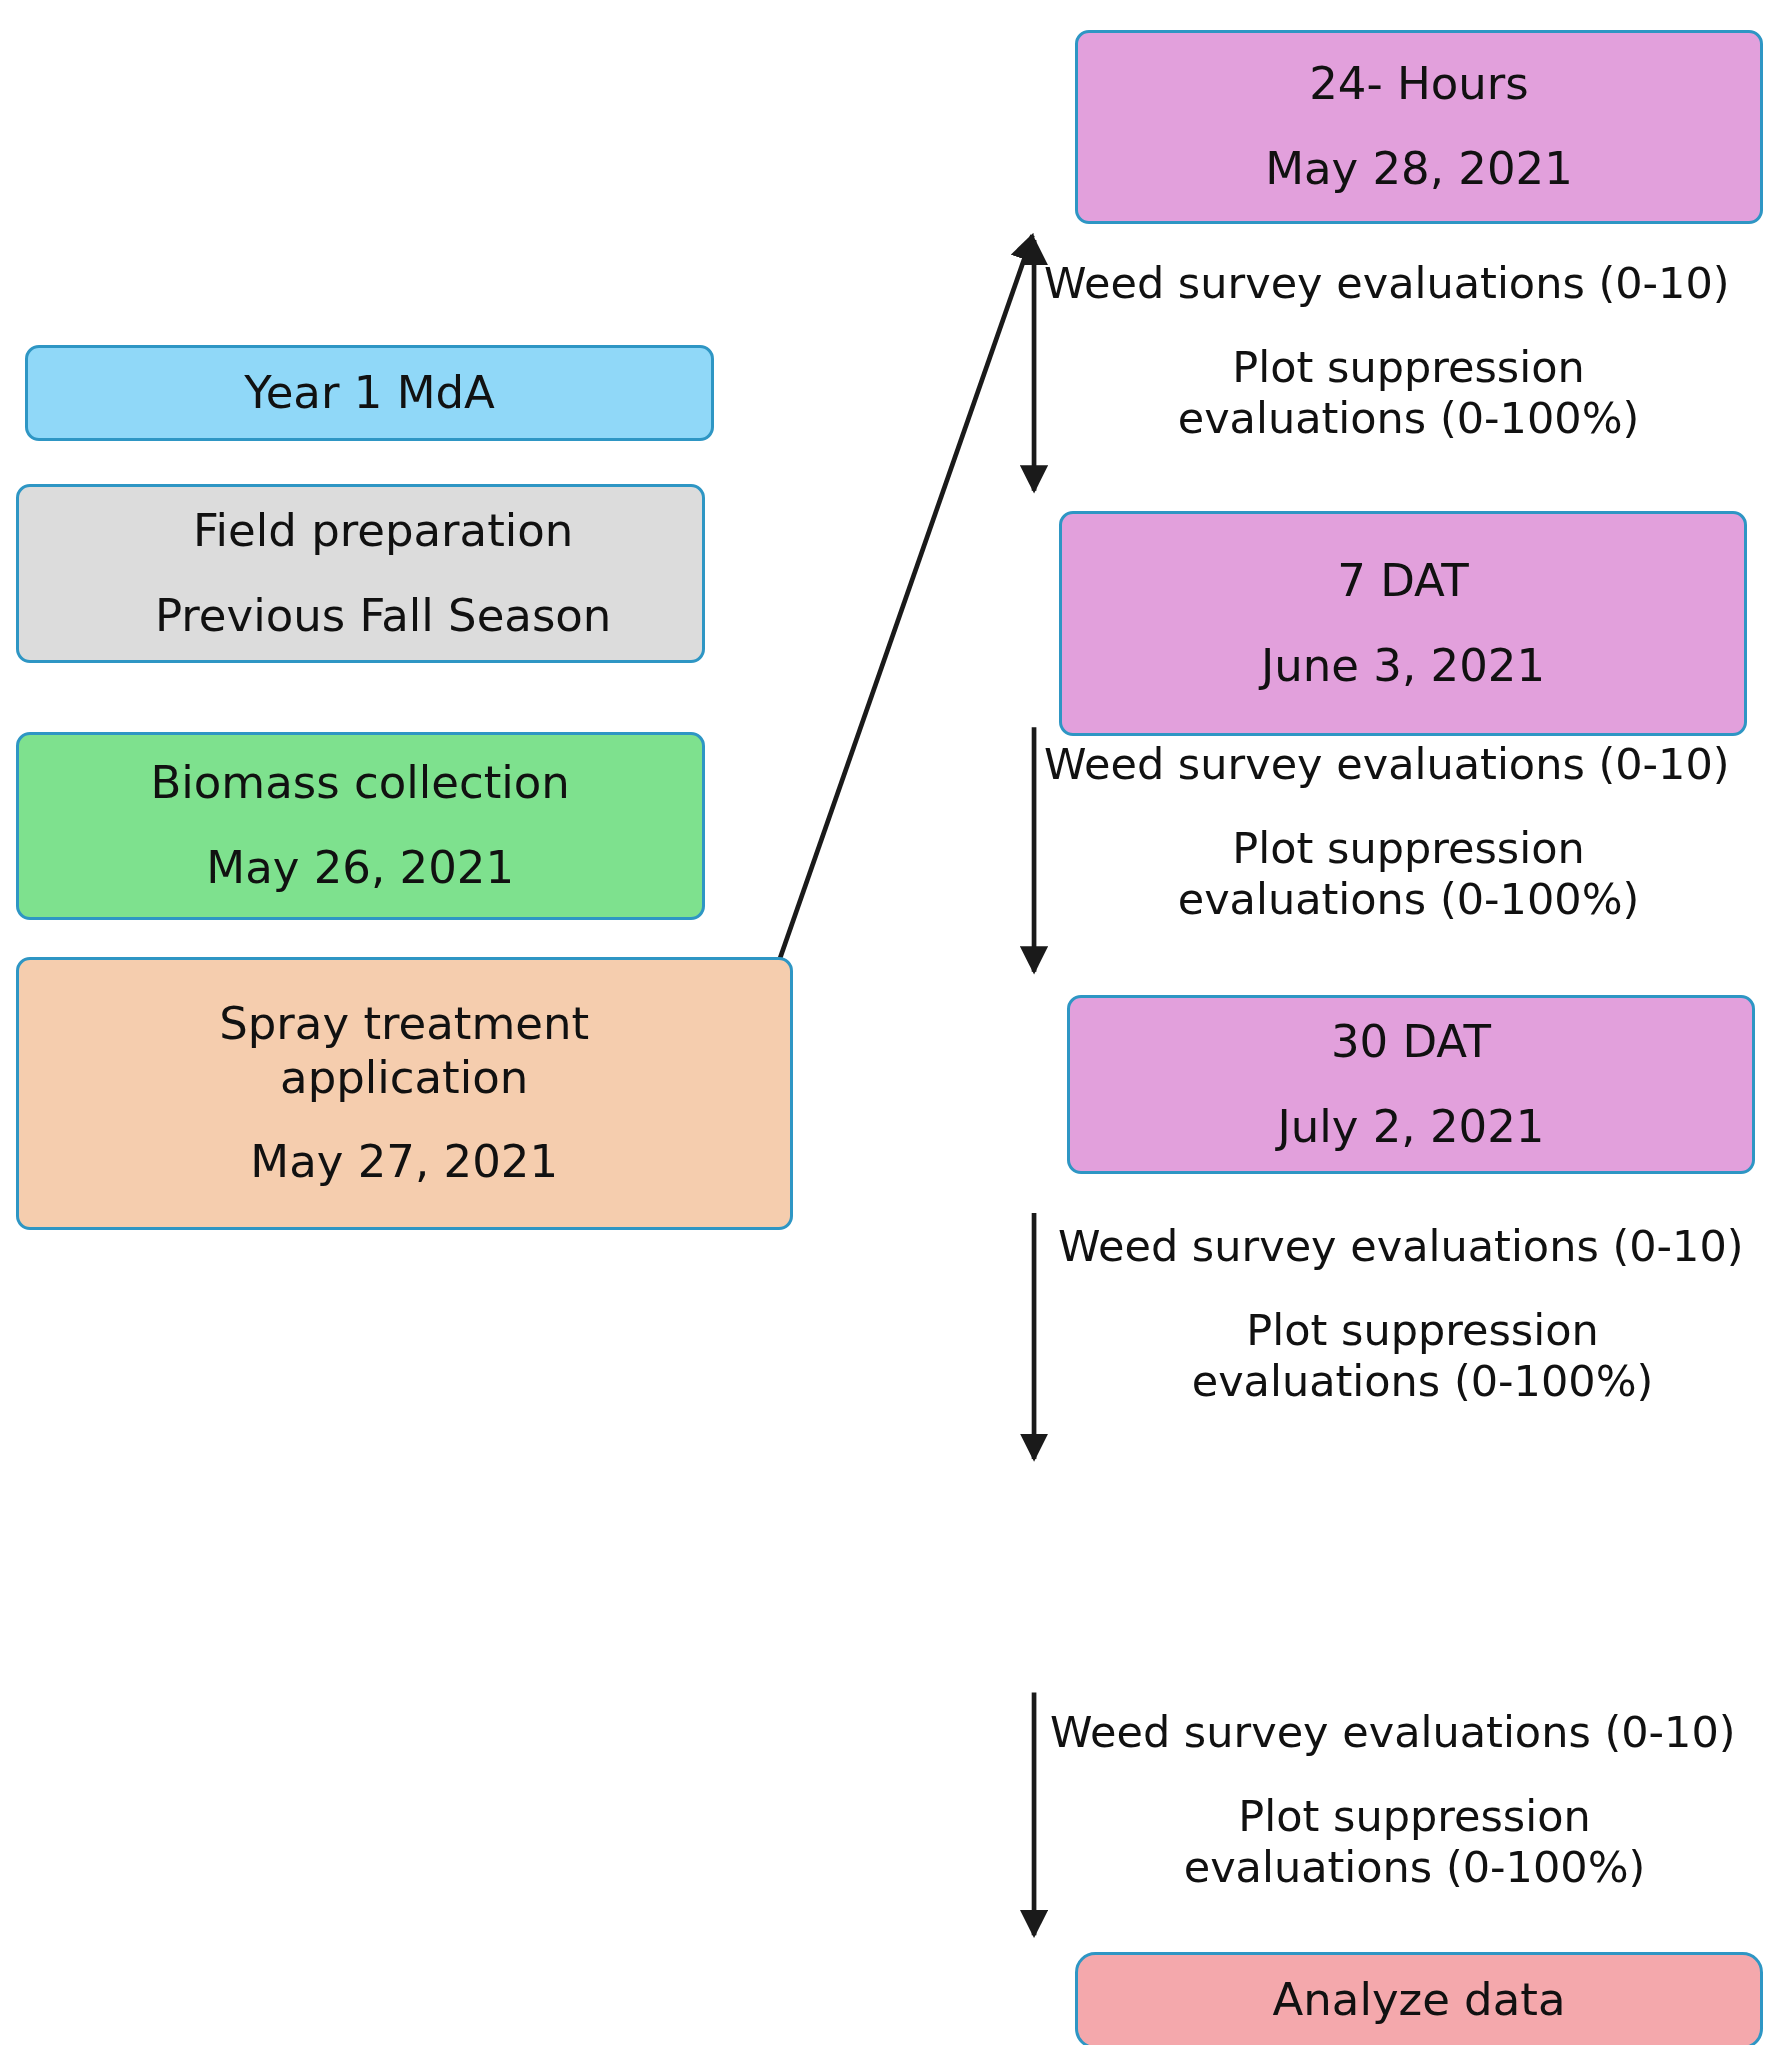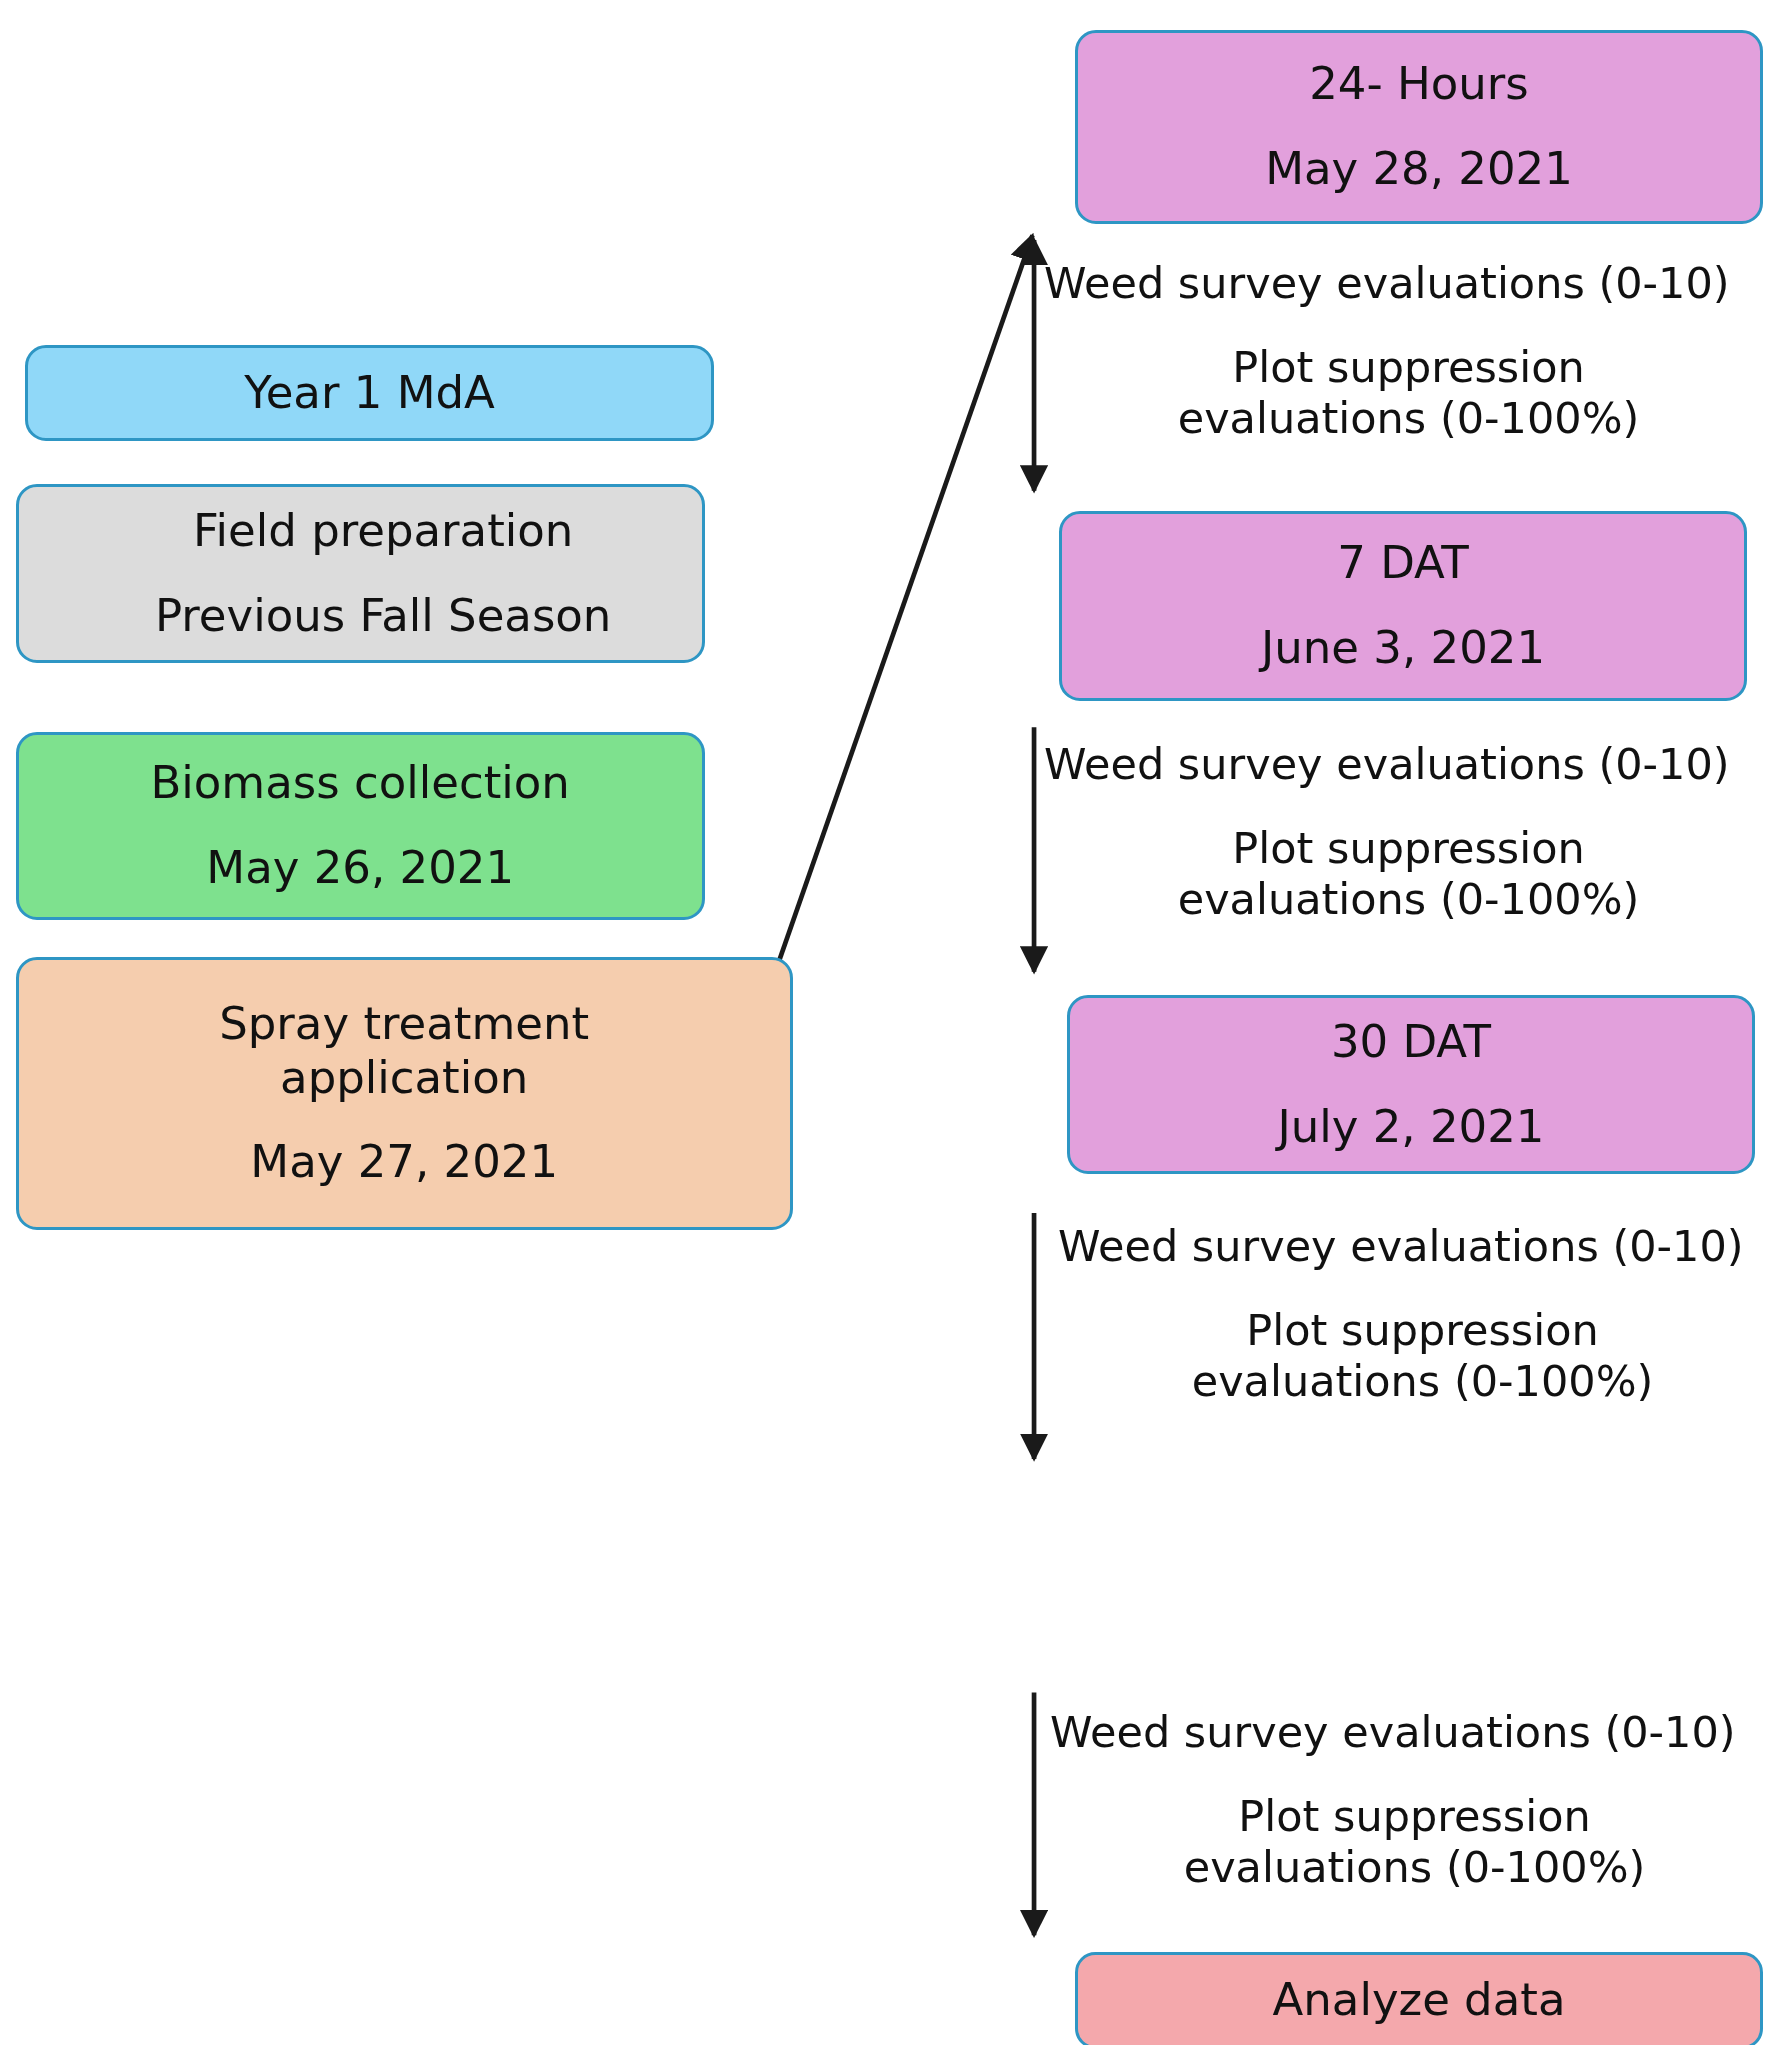--- a/index.html
+++ b/index.html
@@ -14,21 +14,21 @@
     position: relative;
     width: 1790px;
     height: 2046px;
     background: #ffffff;
     overflow: hidden;
   }
   .node {
     position: absolute;
     box-sizing: border-box;
     border: 3.9px solid #2E96C4;
-    border-radius: 21px;
+    border-radius: 14px;
     display: flex;
     flex-direction: column;
     align-items: center;
     justify-content: center;
     text-align: center;
     color: #111111;
     font-size: 45px;
     line-height: 1.08;
   }
   .node .line {
@@ -39,21 +39,21 @@
     margin-top: 36px;
   }
   
   #node-year1      { left: 25px;  top: 345px;  width: 689px; height: 96px; }
   #node-fieldprep  { left: 15.7px;  top: 484px;  width: 689px; height: 179px; }
   #node-biomass    { left: 15.7px;  top: 732px;  width: 689px; height: 188px; }
   #node-spray      { left: 15.7px;  top: 957px; width: 777px; height: 273px; }
 
   
   #node-h24        { left: 1075px; top: 30px;   width: 688px; height: 194px; }
-  #node-dat7       { left: 1059px; top: 511px;  width: 688px; height: 190px; }
+  #node-dat7       { left: 1059px; top: 511px;  width: 688px; height: 225px; }
   #node-dat30      { left: 1067px; top: 995px; width: 688px; height: 179px; }
   #node-dat60      { left: 1075px; top: 1479px; width: 688px; height: 179px; }
   #node-analyze    { left: 1075px; top: 1952px; width: 688px; height: 97px;
                      border-radius: 20.4px; }
 
   
   .fill-blue    { background: #90D8F8; }
   .fill-gray    { background: #DCDCDC; padding-left: 46px; }
   .fill-green   { background: #7EE18E; }
   .fill-peach   { background: #F5CDAE; }

